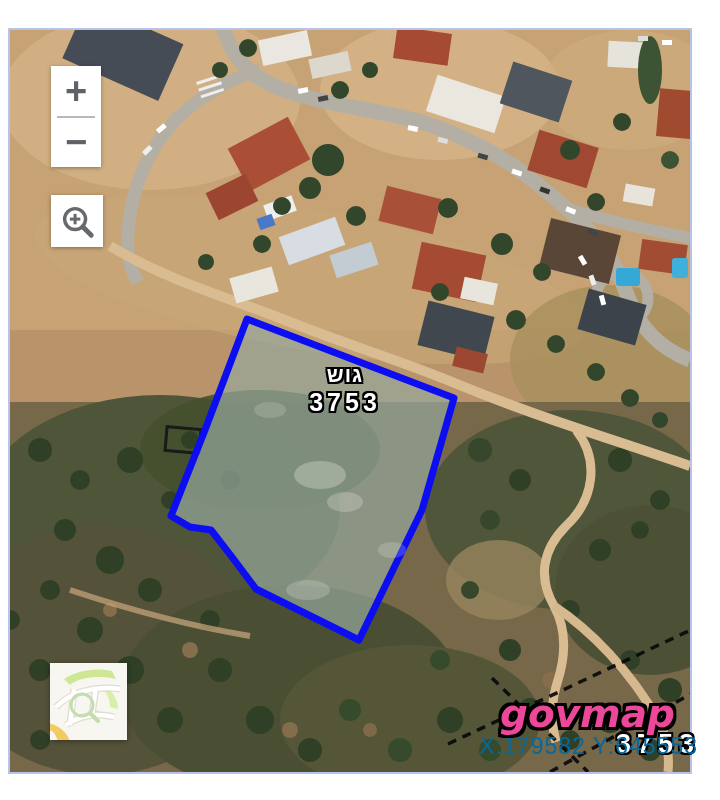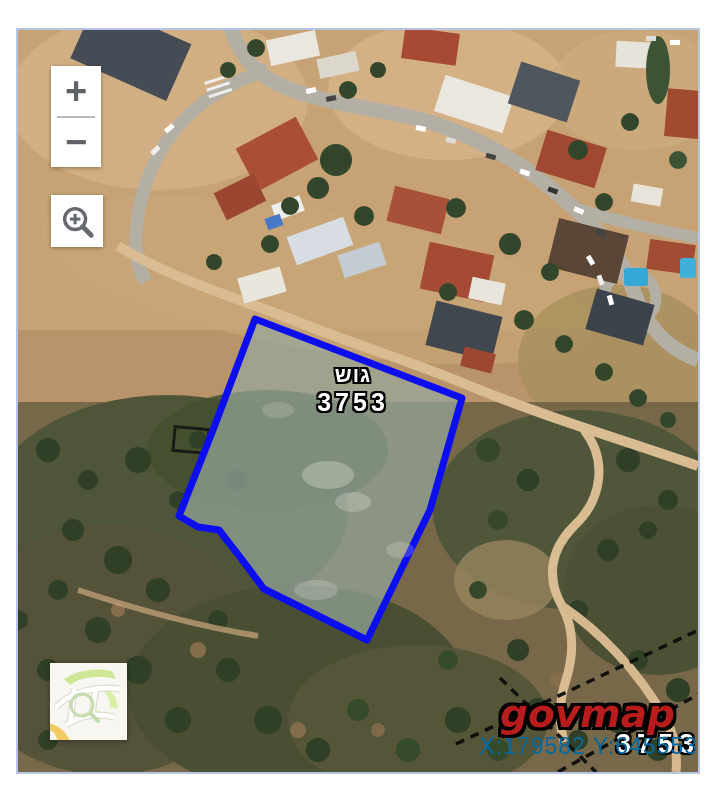--- a/index.html
+++ b/index.html
@@ -1,21 +1,21 @@
 <!DOCTYPE html>
 <html><head>
 <meta charset="utf-8">
 <style>
   html,body{margin:0;padding:0;}
   body{
     width:720px;height:800px;position:relative;background:#ffffff;
     font-family:"Liberation Sans", sans-serif;overflow:hidden;
   }
   .map-frame{
-    position:absolute;left:16px;top:28px;width:680px;height:742px;
+    position:absolute;left:8px;top:28px;width:680px;height:742px;
     border:2px solid #b7c3e8;background:#c19b6f;overflow:hidden;
   }
   .map-frame svg{display:block;}
 
   
   .zoom-box{
     position:absolute;left:51px;top:66px;width:50px;height:101px;
     background:#ffffff;box-shadow:0 1px 4px rgba(0,0,0,.35);
     display:flex;flex-direction:column;z-index:5;
   }
@@ -49,21 +49,21 @@
   }
   .parcel-label .ptype{font-size:21px;font-weight:bold;letter-spacing:1px;}
   .parcel-label .pnum{font-size:25px;font-weight:bold;letter-spacing:4px;margin-top:3px;}
   .edge-parcel-label{
     position:absolute;left:616px;top:729px;z-index:4;pointer-events:none;
     font-size:27px;font-weight:bold;letter-spacing:6px;
   }
   .govmap-logo{
     position:absolute;right:45px;top:694px;z-index:6;pointer-events:none;
     font-family:"DejaVu Sans", sans-serif;font-style:italic;font-weight:bold;
-    font-size:39px;letter-spacing:0px;color:#b91c1c;line-height:1;
+    font-size:39px;letter-spacing:0px;color:#ec4899;line-height:1;
     text-shadow:
       -3px -3px 0 #000, 3px -3px 0 #000, -3px 3px 0 #000, 3px 3px 0 #000,
       0 -3px 0 #000, 0 3px 0 #000, -3px 0 0 #000, 3px 0 0 #000;
   }
   .coords{
     position:absolute;right:22px;top:733px;z-index:5;pointer-events:none;
     font-size:23px;color:#0369a1;letter-spacing:1px;white-space:nowrap;
   }
 </style>
 </head>

